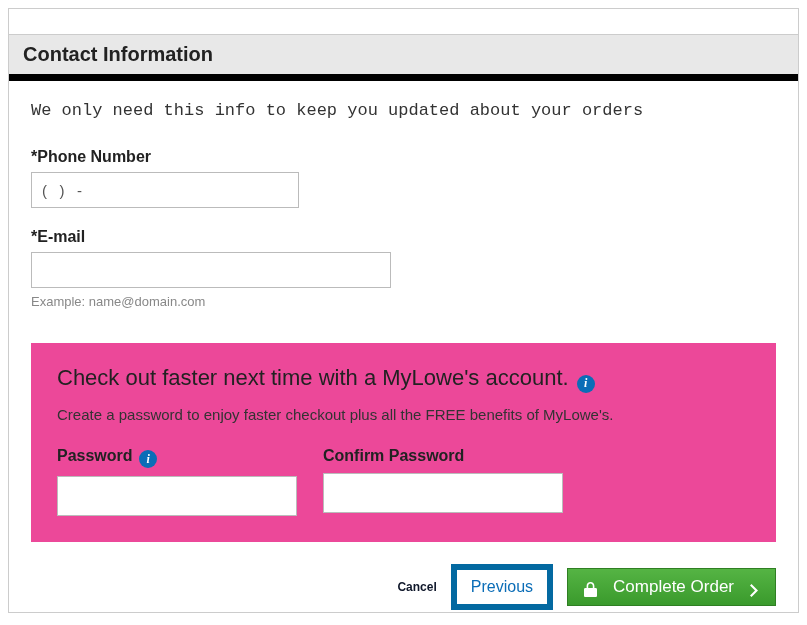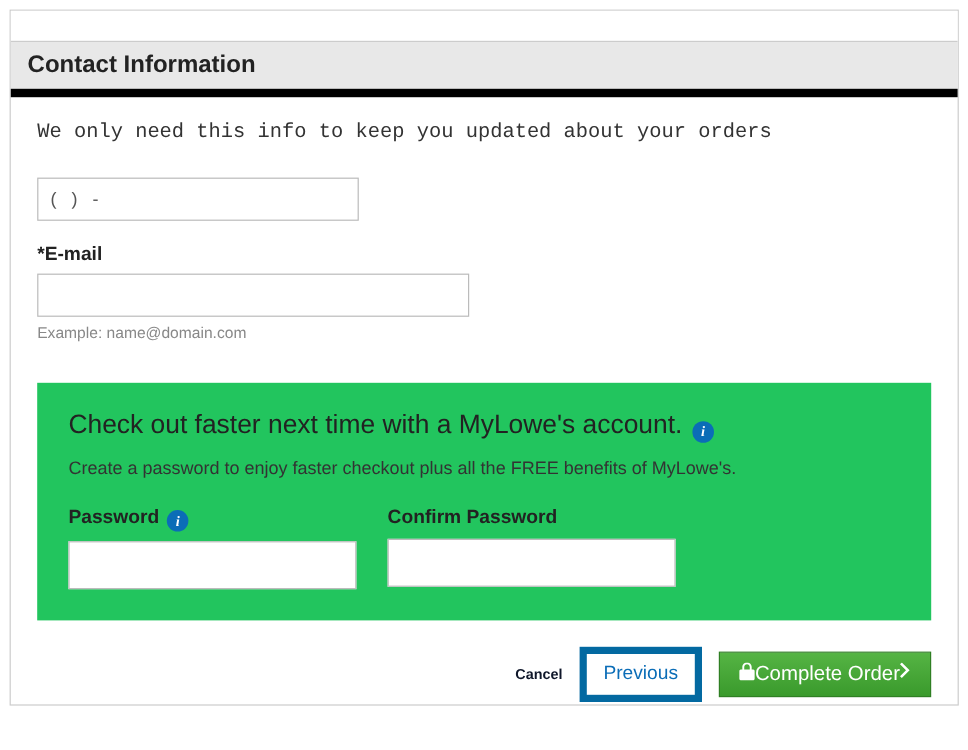--- a/index.html
+++ b/index.html
@@ -9,47 +9,48 @@
 .section-header { background: #e8e8e8; border-bottom: 7px solid #000000; padding: 8px 14px; }
 .section-header h2 { font-size: 20px; font-weight: bold; color: #222; }
 .section-body { padding: 20px 22px 0 22px; }
 .intro { font-size: 17px; color: #333; margin-bottom: 28px; font-family: Liberation Mono, monospace; }
 .field-group { margin-bottom: 20px; }
 .field-label { font-size: 16px; font-weight: bold; color: #222; margin-bottom: 6px; display: block; }
 .text-input { border: 1px solid #bbb; height: 36px; padding: 6px 10px; font-size: 15px; color: #555; background: #fff; }
 .phone-input { width: 268px; }
 .email-input { width: 360px; }
 .hint { font-size: 13px; color: #888; margin-top: 6px; }
-.promo-box { background: #22c55e; padding: 22px 26px 26px 26px; margin-top: 34px; }
+.promo-box { background: #ec4899; padding: 22px 26px 26px 26px; margin-top: 34px; }
 .promo-title { font-size: 22px; color: #222; margin-bottom: 12px; }
 .promo-sub { font-size: 15px; color: #333; margin-bottom: 22px; line-height: 1.35; }
 .pw-row { display: flex; gap: 26px; }
 .pw-col { display: flex; flex-direction: column; }
 .pw-label { font-size: 16px; font-weight: bold; color: #222; margin-bottom: 8px; }
 .pw-input { border: 1px solid #bbb; height: 40px; width: 240px; padding: 6px 10px; font-size: 15px; background: #fff; }
 .info-icon { display: inline-flex; width: 18px; height: 18px; border-radius: 50%; background: #0b6db7; color: #fff; font-family: Georgia, serif; font-style: italic; font-weight: bold; font-size: 12px; align-items: center; justify-content: center; vertical-align: -2px; margin-left: 2px; }
 .actions { display: flex; align-items: center; justify-content: flex-end; gap: 14px; padding: 22px 22px 2px 22px; }
 .link-btn { color: #0f172a; font-size: 12px; font-weight: bold; cursor: pointer; background: none; border: none; }
 .prev-btn { border: 6px solid #0369a1; background: #fff; color: #0b6db7; font-size: 16px; padding: 8px 14px; cursor: pointer; }
-.complete-btn { background: #3fa82f; background: linear-gradient(#55b444, #3a9a2c); border: 1px solid #2f7f23; color: #fff; font-size: 17px; padding: 8px 16px; cursor: pointer; display: flex; align-items: flex-start; gap: 0; }
+.complete-btn { background: #3fa82f; background: linear-gradient(#55b444, #3a9a2c); border: 1px solid #2f7f23; color: #fff; font-size: 17px; padding: 8px 16px; cursor: pointer; display: flex; align-items: flex-end; gap: 16px; }
 .lock-icon, .chev-icon { display: inline-block; }
 .lock-icon svg, .chev-icon svg { display: block; }
 </style>
 </head>
 <body>
 
 <div class="outer">
   <div class="top-gap"></div>
   <div class="section-header">
     <h2>Contact Information</h2>
   </div>
   <div class="section-body">
     <p class="intro">We only need this info to keep you updated about your orders</p>
 
     <div class="field-group">
+      <label class="field-label">*Phone Number</label>
       <input type="text" class="text-input phone-input" value="(   )   -" style="">
     </div>
 
     <div class="field-group">
       <label class="field-label">*E-mail</label>
       <input type="text" class="text-input email-input" value="" style="">
       <div class="hint">Example: name@domain.com</div>
     </div>
 
     <div class="promo-box">

